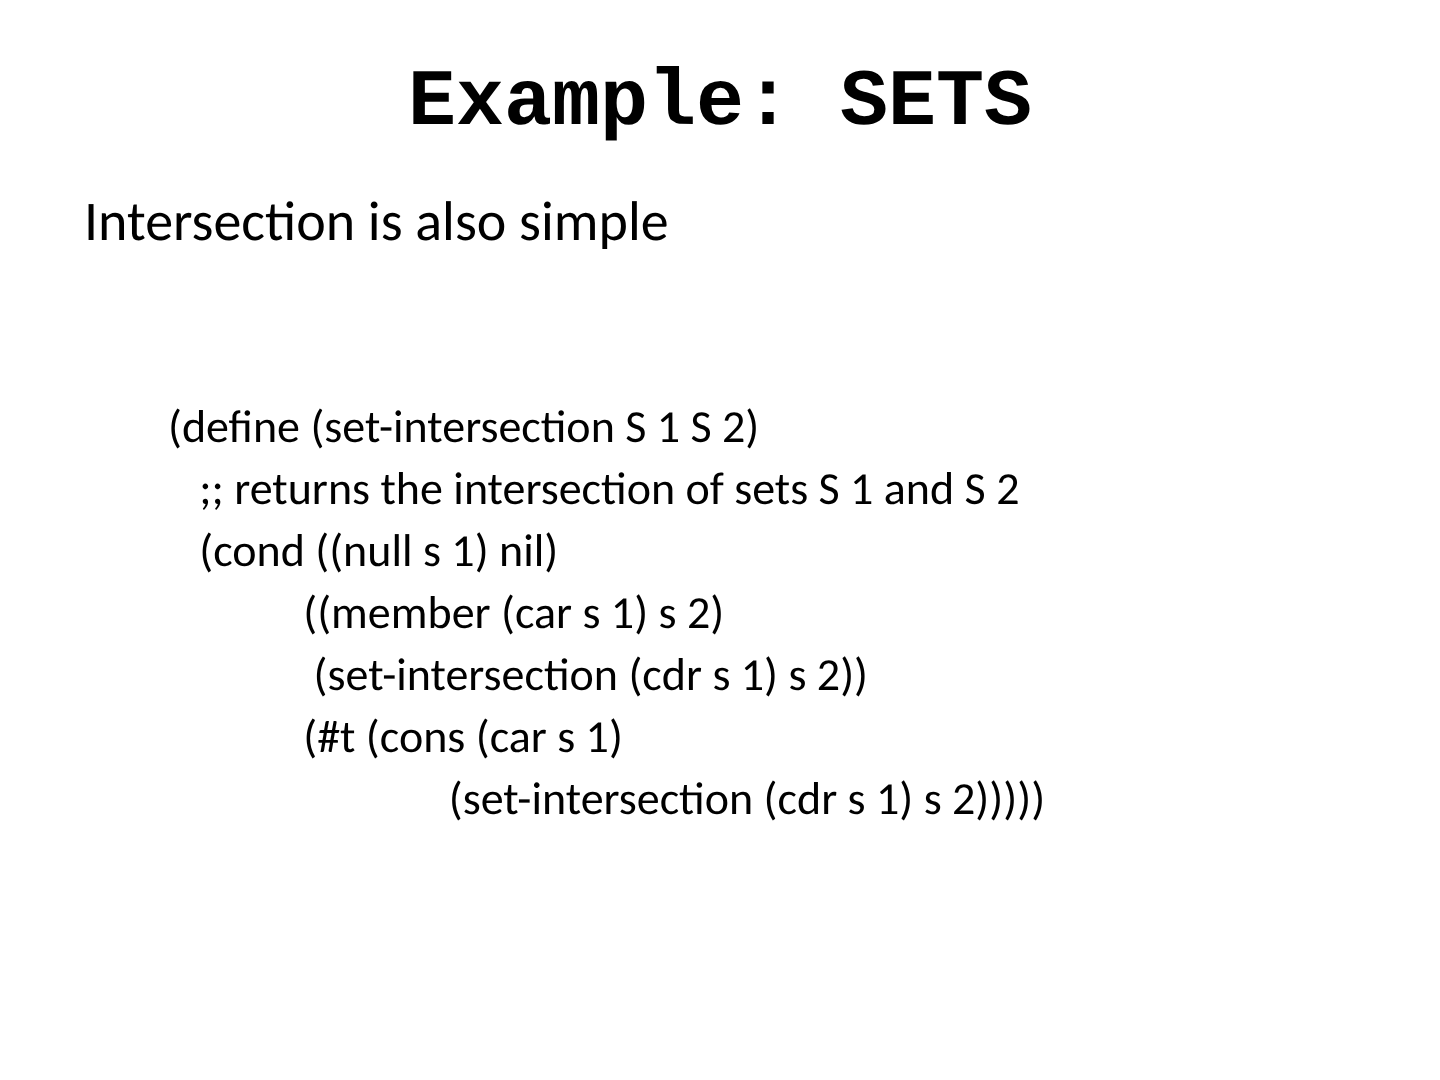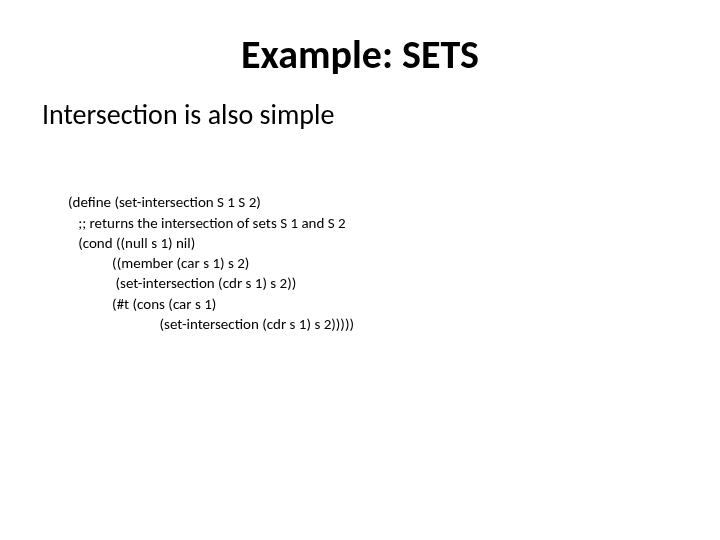--- a/index.html
+++ b/index.html
@@ -15,30 +15,31 @@
     width: 720px;
     height: 540px;
     box-sizing: border-box;
     padding: 24px 40px 40px 40px;
   }
   .title {
     text-align: center;
     font-weight: 700;
     font-size: 40px;
     margin: 6px 0 18px 0;
+    font-family: Liberation Mono, monospace;
   }
   .subtitle {
     font-size: 28px;
     margin: 0 0 40px 2px;
   }
   .code {
-    font-size: 15px;
+    font-size: 23px;
     line-height: 1.35;
     white-space: pre;
-    margin-left: 28px;
+    margin-left: 44px;
   }
 </style>
 </head>
 <body>
 
 <div class="slide">
   <div class="title">Example: SETS</div>
   <div class="subtitle">Intersection is also simple</div>
   <div class="code">
 <span>(define (set-intersection S 1 S 2)</span>

